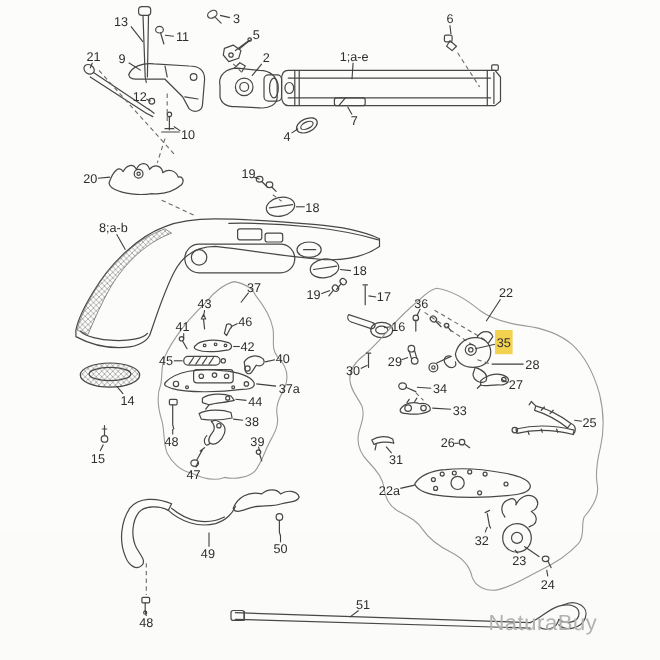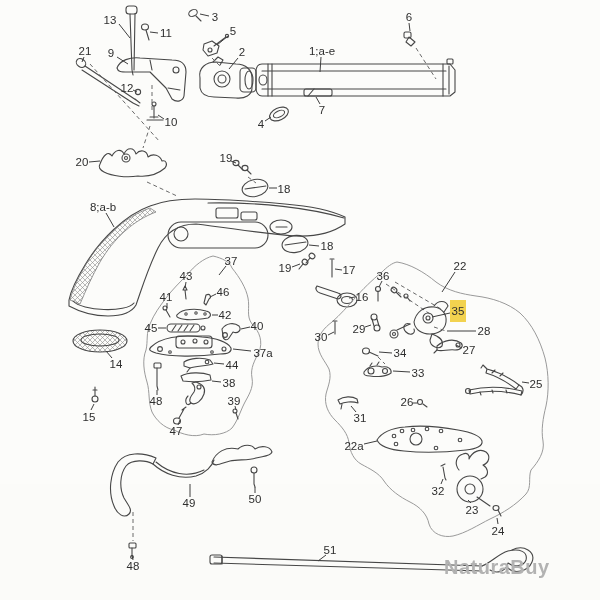--- a/index.html
+++ b/index.html
@@ -5,21 +5,21 @@
   html,body{margin:0;padding:0;}
   body{width:600px;height:600px;background:#fbfbf9;font-family:"Liberation Sans",sans-serif;overflow:hidden;}
   #stage{position:relative;width:600px;height:484px;background:#fcfcfa;}
   svg{position:absolute;left:0;top:0;}
   .part{stroke:#474747;stroke-width:1.1;fill:none;stroke-linecap:round;stroke-linejoin:round;}
   .part-fill{stroke:#474747;stroke-width:1.1;fill:#fdfdfc;stroke-linejoin:round;}
   .bubble{stroke:#9a9a9a;stroke-width:1;fill:none;}
   .dash{stroke:#6a6a6a;stroke-width:1;fill:none;stroke-dasharray:4 3;}
   .leader{stroke:#3f3f3f;stroke-width:1;fill:none;}
   .lbl{font-family:"Liberation Sans",sans-serif;font-size:11.5px;fill:#2e2e2e;}
-  .watermark{position:absolute;left:444px;top:556px;font-size:20px;letter-spacing:.5px;font-weight:bold;
+  .watermark{position:absolute;left:444px;top:556px;font-size:20px;letter-spacing:.5px;font-weight:normal;
              font-family:"Liberation Sans",sans-serif;}
 </style>
 </head>
 <body>
 
 <div id="stage">
 <svg id="art" width="600" height="600" viewBox="0 0 600 600">
   <defs>
     <pattern id="crosshatch" width="5" height="5" patternUnits="userSpaceOnUse">
       <path d="M0,5 L5,0 M0,0 L5,5" stroke="#8b8b8b" stroke-width="0.6"></path>

